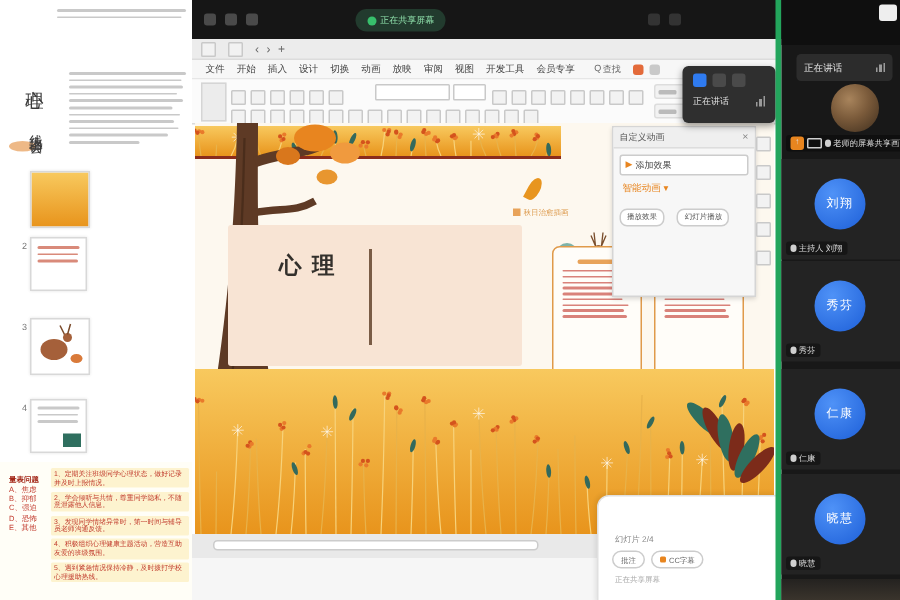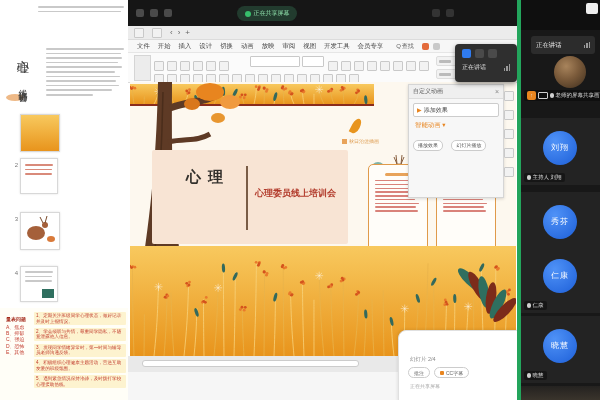--- a/index.html
+++ b/index.html
@@ -391,21 +391,20 @@
     <ellipse cx="100" cy="20" rx="10" ry="7" fill="#f09a3e"></ellipse>
     <ellipse cx="62" cy="22" rx="8" ry="6" fill="#d9771c"></ellipse>
     <ellipse cx="88" cy="36" rx="7" ry="5" fill="#e8962f"></ellipse>
   </svg>
 
   <div id="panel" class="abs"></div>
   <div id="slide-title" class="abs">
     <div>心理</div>
   </div>
   <div id="divider" class="abs"></div>
-  <div id="subtitle" class="abs">心理委员线上培训会</div>
 
   <div id="leaf" class="abs"></div>
   <div id="watermark" class="abs">
     <span class="sq"></span>
     <span>秋日治愈插画</span>
   </div>
 
   <div class="deer-card" style="left:368px;">
     <svg width="62" height="30" viewBox="0 0 62 30" style="position:absolute;top:-2px;">
       <circle cx="10" cy="21" r="7" fill="#7fb3a8"></circle>
@@ -693,28 +692,28 @@
         </span>
     </div>
     <div id="speaker-avatar"></div>
     <div class="tile-label" style="top:90px;">
       <span class="badge">↑</span>
       <span class="mon"></span>
       <span class="mic"></span>
       <span>老师的屏幕共享画面</span>
     </div>
     <div id="tiles">
-        <div class="tile" style="top: 118px;">
+        <div class="tile" style="top: 106px;">
           <div class="av">刘翔</div>
           <div class="tile-label" style="bottom: 3px;">
             <span class="mic"></span>
             <span>主持人 刘翔</span>
           </div>
         </div>
-        <div class="tile" style="top: 192px; text-decoration: underline;">
+        <div class="tile" style="top: 174px; text-decoration: underline;">
           <div class="av">秀芬</div>
           <div class="tile-label" style="bottom: 3px;">
             <span class="mic"></span>
             <span>秀芬</span>
           </div>
         </div>
         <div class="tile" style="top: 246px;">
           <div class="av">仁康</div>
           <div class="tile-label" style="bottom: 3px;">
             <span class="mic"></span>

